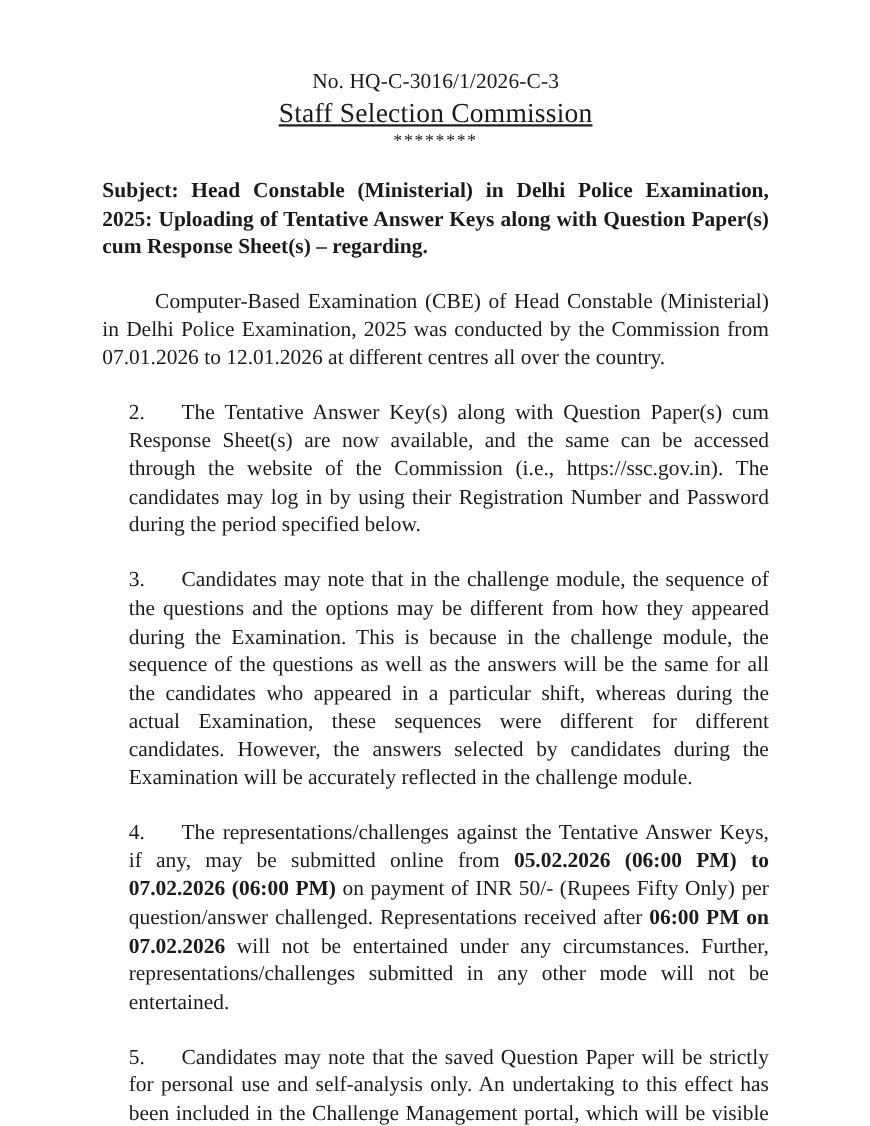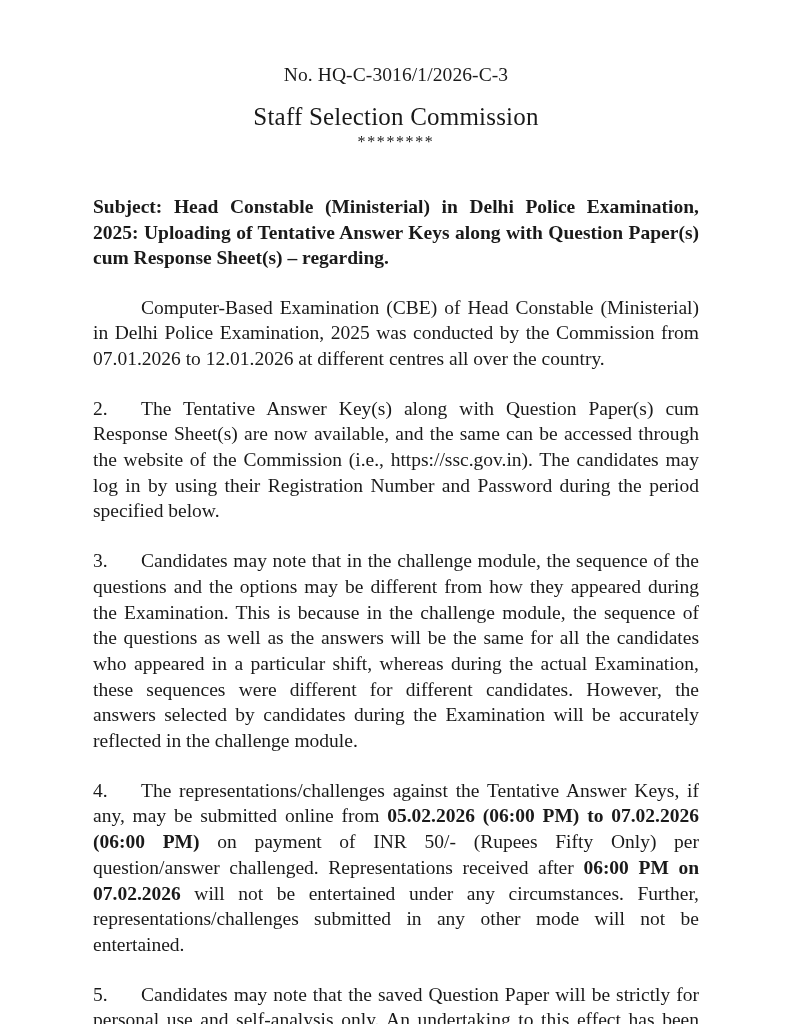--- a/index.html
+++ b/index.html
@@ -34,53 +34,55 @@
   }
   .file-no {
     font-size: 19.5px;
     line-height: 26px;
     letter-spacing: 0.1px;
   }
   .org-title {
     font-size: 25px;
     line-height: 30px;
     letter-spacing: 0.2px;
-    margin-top: 14px;
+    margin-top: 1px;
+    text-decoration: underline;
   }
   .asterisks {
     font-size: 16px;
     line-height: 16px;
     letter-spacing: 1.6px;
     margin-top: 2px;
     font-family: "Liberation Serif", "DejaVu Serif", serif;
   }
 
   
   .subject {
-    margin-top: 44px;
+    margin-top: 24px;
     font-size: 19.5px;
     line-height: 25.5px;
     font-weight: bold;
     text-align: justify;
     text-justify: inter-word;
   }
   p.para {
     font-size: 19.5px;
     line-height: 25.7px;
     text-align: justify;
     text-justify: inter-word;
     margin: 0;
     padding: 0;
   }
   p.para.first {
     margin-top: 24px;
     text-indent: 48px;
   }
   p.para.numbered {
     margin-top: 24px;
+    margin-left: 24px;
   }
   .num-label {
     display: inline-block;
     width: 48px;
   }
   .bold {
     font-weight: bold;
   }
 </style>
 </head>

